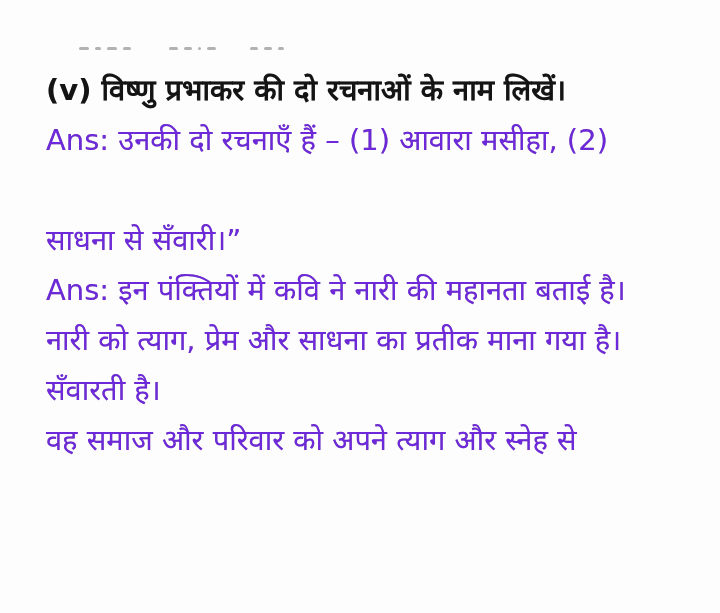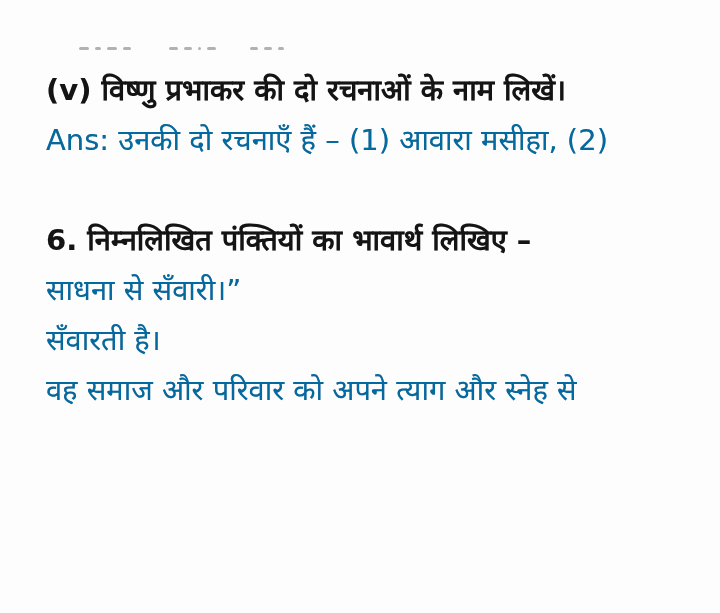--- a/index.html
+++ b/index.html
@@ -47,21 +47,21 @@
     top: 48px;
     right: 14px;
   }
   .line {
     margin: 0;
     font-size: 29px;
     line-height: 50px;
     height: 50px;
     white-space: nowrap;
     letter-spacing: 0px;
-    color: #0369a1;
+    color: #6d28d9;
     text-shadow: 0 0 0.5px rgba(30,30,30,0.35);
   }
   .bold {
     font-weight: 700;
     color: #141414;
   }
   .section-2 {
     margin-top: 50px;
   }
 </style>
@@ -85,20 +85,21 @@
   </div>
 
   <div class="content">
 
     <section>
       <p class="line bold">(v) विष्णु प्रभाकर की दो रचनाओं के नाम लिखें।</p>
       <p class="line">Ans: उनकी दो रचनाएँ हैं – (1) आवारा मसीहा, (2)</p>
     </section>
 
     <section class="section-2">
-      <p class="line bold">6. निम्नलिखित पंक्तियों का भावार्थ लिखिए –</p>
       <p class="line">साधना से सँवारी।”</p>
+      <p class="line">Ans: इन पंक्तियों में कवि ने नारी की महानता बताई है।</p>
+      <p class="line">नारी को त्याग, प्रेम और साधना का प्रतीक माना गया है।</p>
       <p class="line">सँवारती है।</p>
       <p class="line">वह समाज और परिवार को अपने त्याग और स्नेह से</p>
     </section>
 
   </div>
 </div>
 
 </body></html>

